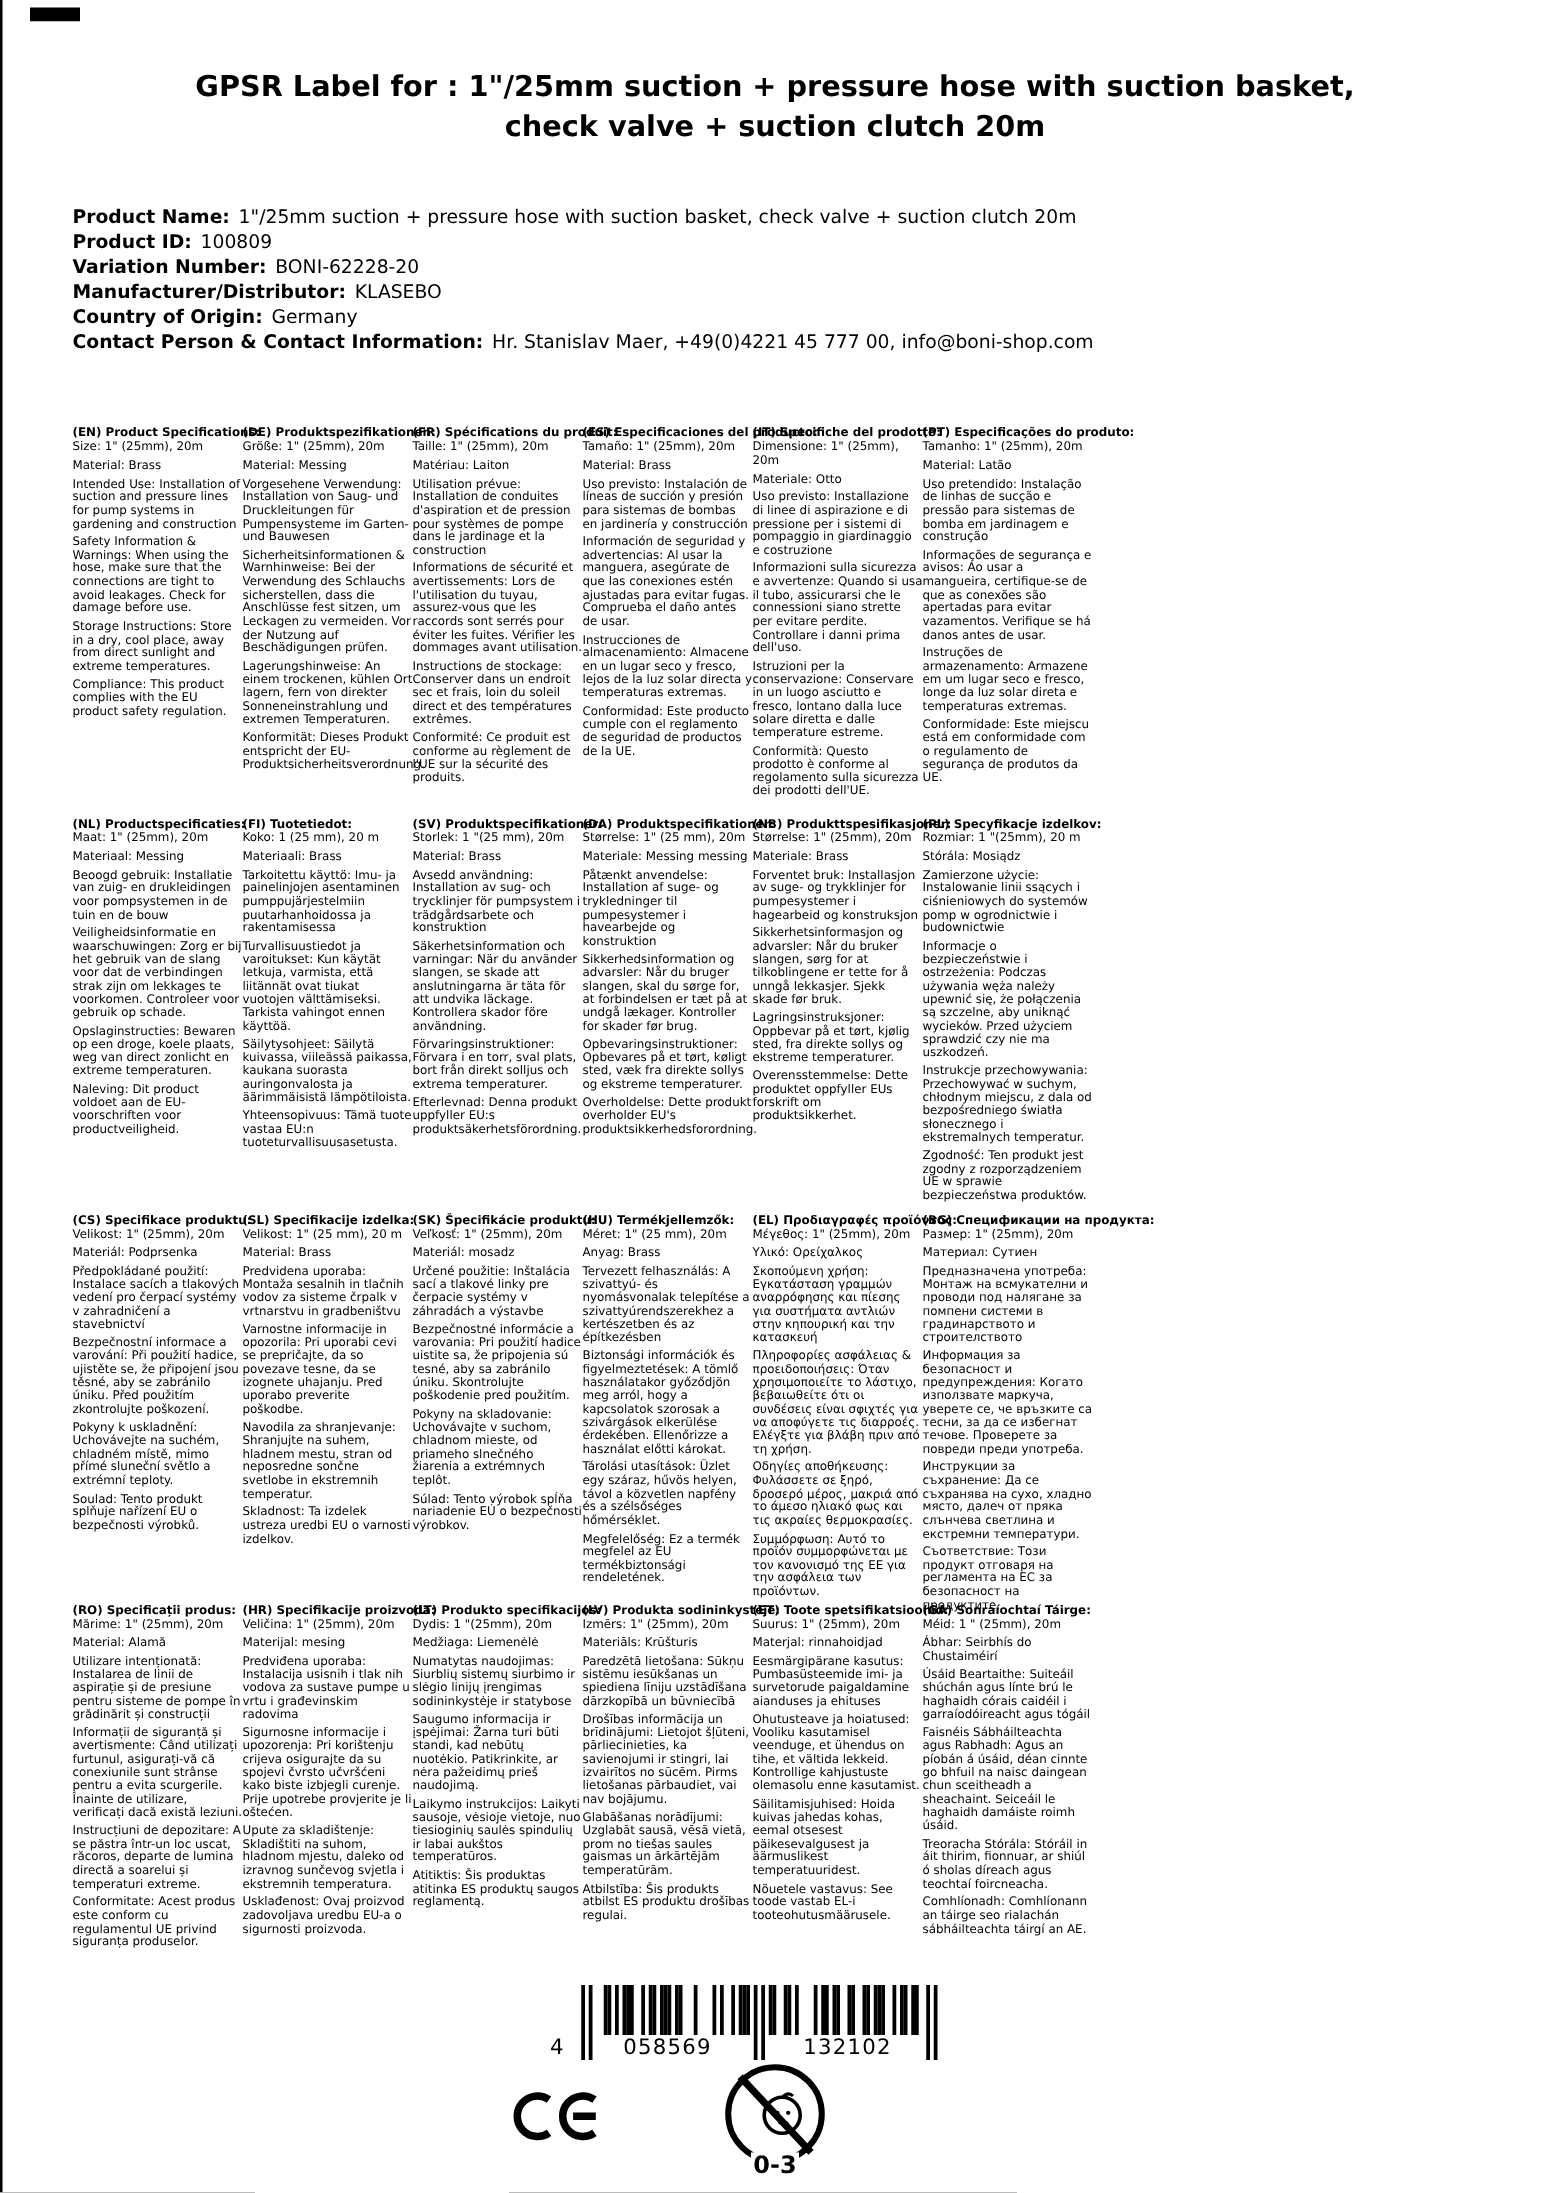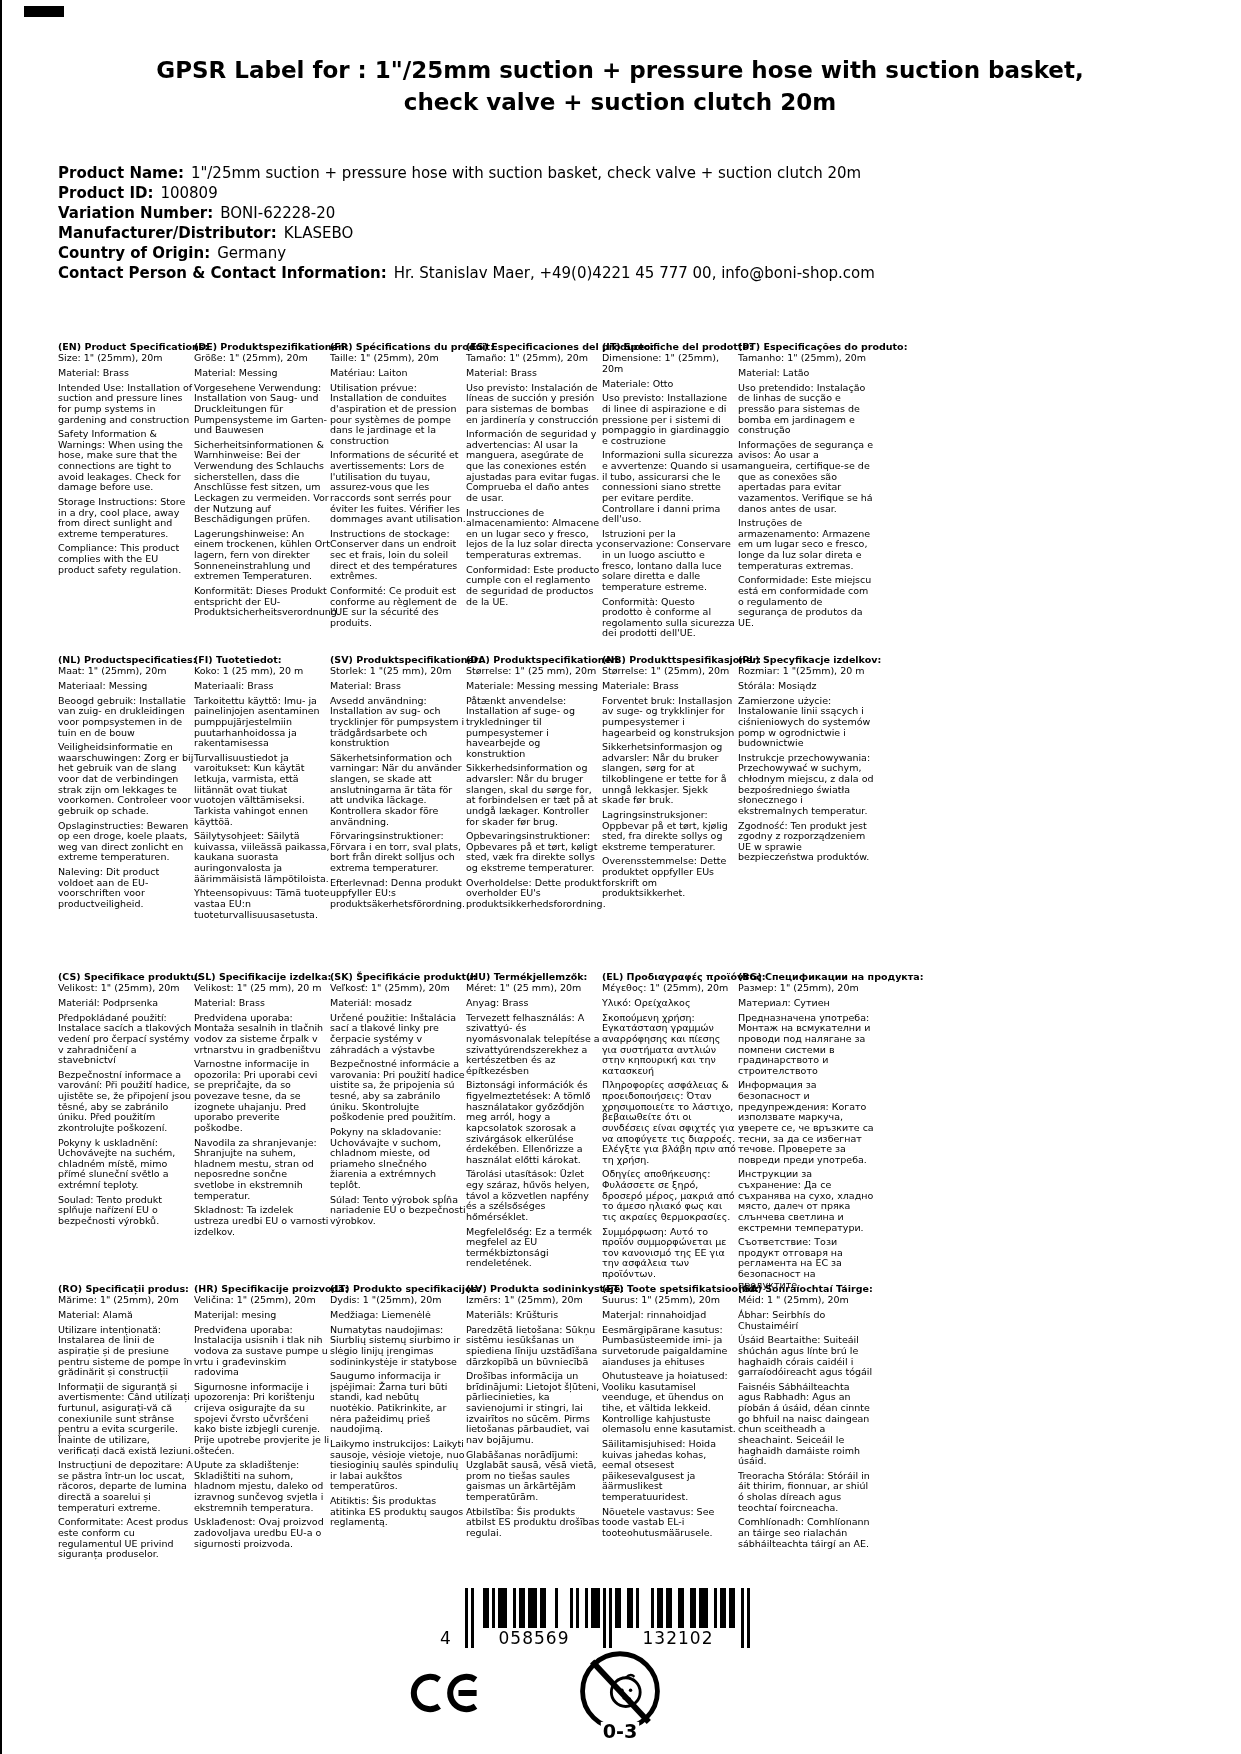--- a/index.html
+++ b/index.html
@@ -158,20 +158,21 @@
         <p>Forventet bruk: Installasjon av suge- og trykklinjer for pumpesystemer i hagearbeid og konstruksjon</p>
         <p>Sikkerhetsinformasjon og advarsler: Når du bruker slangen, sørg for at tilkoblingene er tette for å unngå lekkasjer. Sjekk skade før bruk.</p>
         <p>Lagringsinstruksjoner: Oppbevar på et tørt, kjølig sted, fra direkte sollys og ekstreme temperaturer.</p>
         <p>Overensstemmelse: Dette produktet oppfyller EUs forskrift om produktsikkerhet.</p>
       </div>
       <div class="spec">
         <div class="spec-h">(PL) Specyfikacje izdelkov:</div>
         <p class="first">Rozmiar: 1 "(25mm), 20 m</p>
         <p>Stórála: Mosiądz</p>
         <p>Zamierzone użycie: Instalowanie linii ssących i ciśnieniowych do systemów pomp w ogrodnictwie i budownictwie</p>
+        <p>Informacje o bezpieczeństwie i ostrzeżenia: Podczas używania węża należy upewnić się, że połączenia są szczelne, aby uniknąć wycieków. Przed użyciem sprawdzić czy nie ma uszkodzeń.</p>
         <p>Instrukcje przechowywania: Przechowywać w suchym, chłodnym miejscu, z dala od bezpośredniego światła słonecznego i ekstremalnych temperatur.</p>
         <p>Zgodność: Ten produkt jest zgodny z rozporządzeniem UE w sprawie bezpieczeństwa produktów.</p>
       </div>
       <div class="spec">
         <div class="spec-h">(CS) Specifikace produktu:</div>
         <p class="first">Velikost: 1" (25mm), 20m</p>
         <p>Materiál: Podprsenka</p>
         <p>Předpokládané použití: Instalace sacích a tlakových vedení pro čerpací systémy v zahradničení a stavebnictví</p>
         <p>Bezpečnostní informace a varování: Při použití hadice, ujistěte se, že připojení jsou těsné, aby se zabránilo úniku. Před použitím zkontrolujte poškození.</p>
         <p>Pokyny k uskladnění: Uchovávejte na suchém, chladném místě, mimo přímé sluneční světlo a extrémní teploty.</p>

